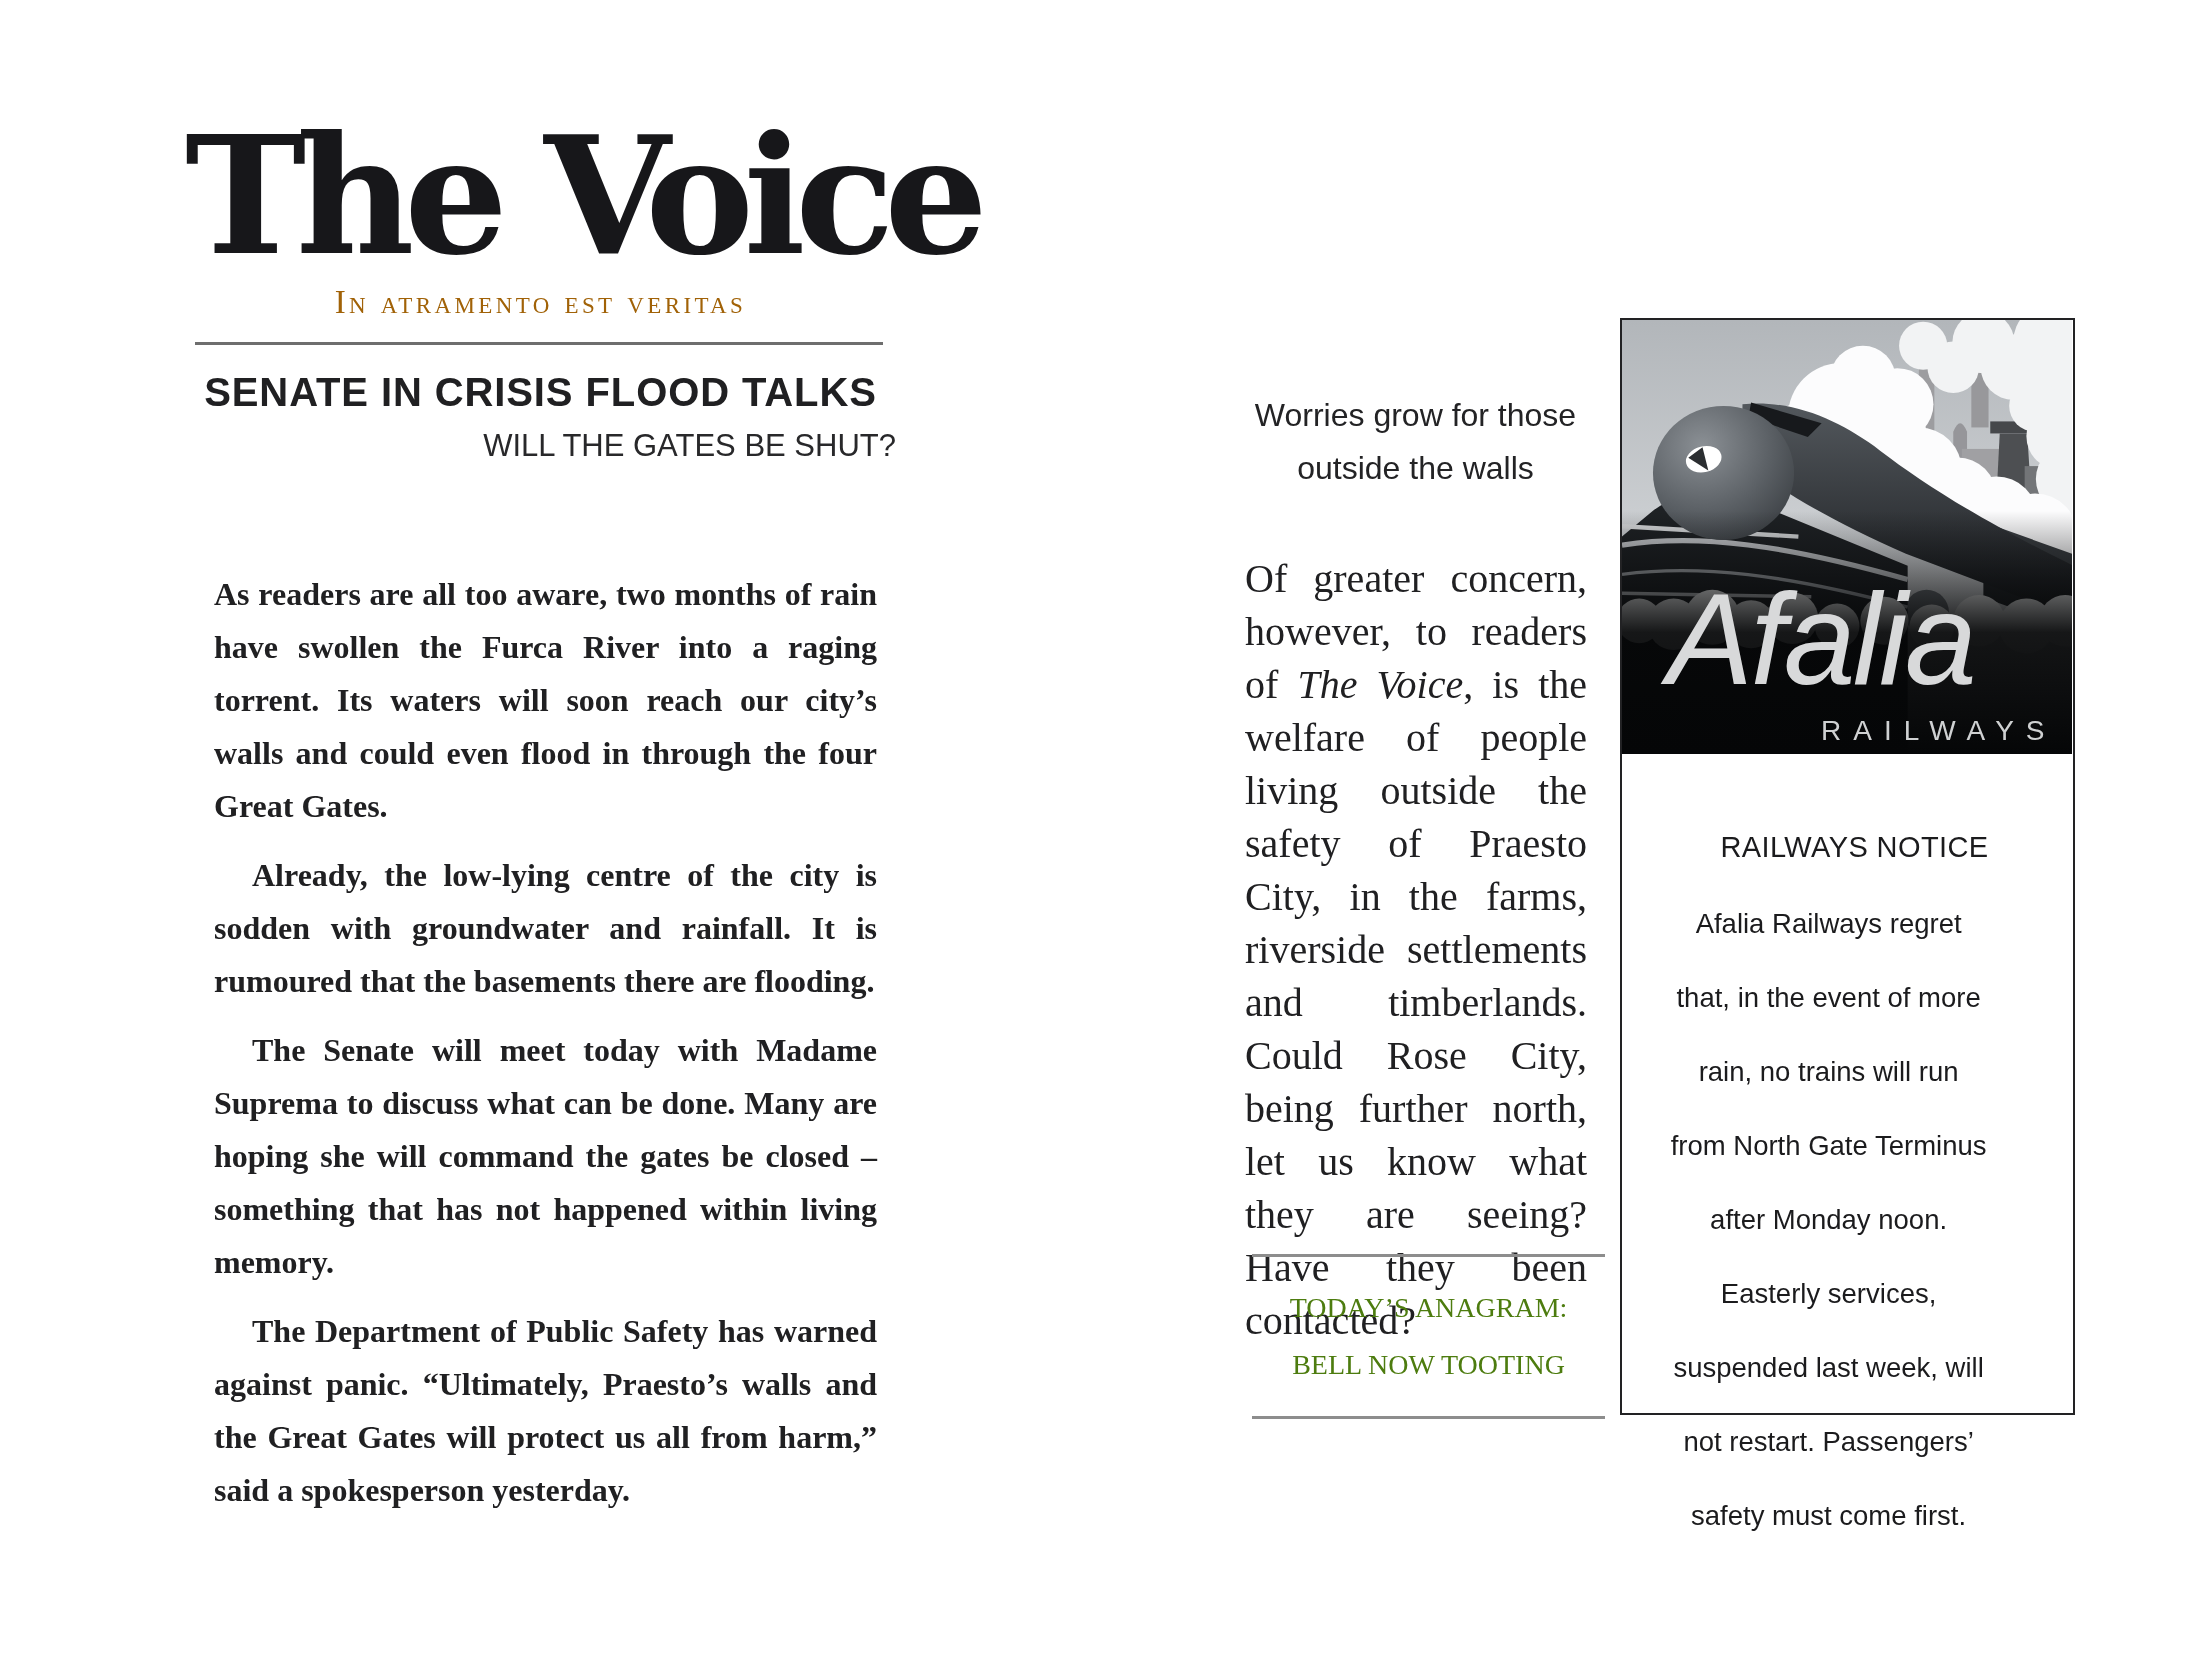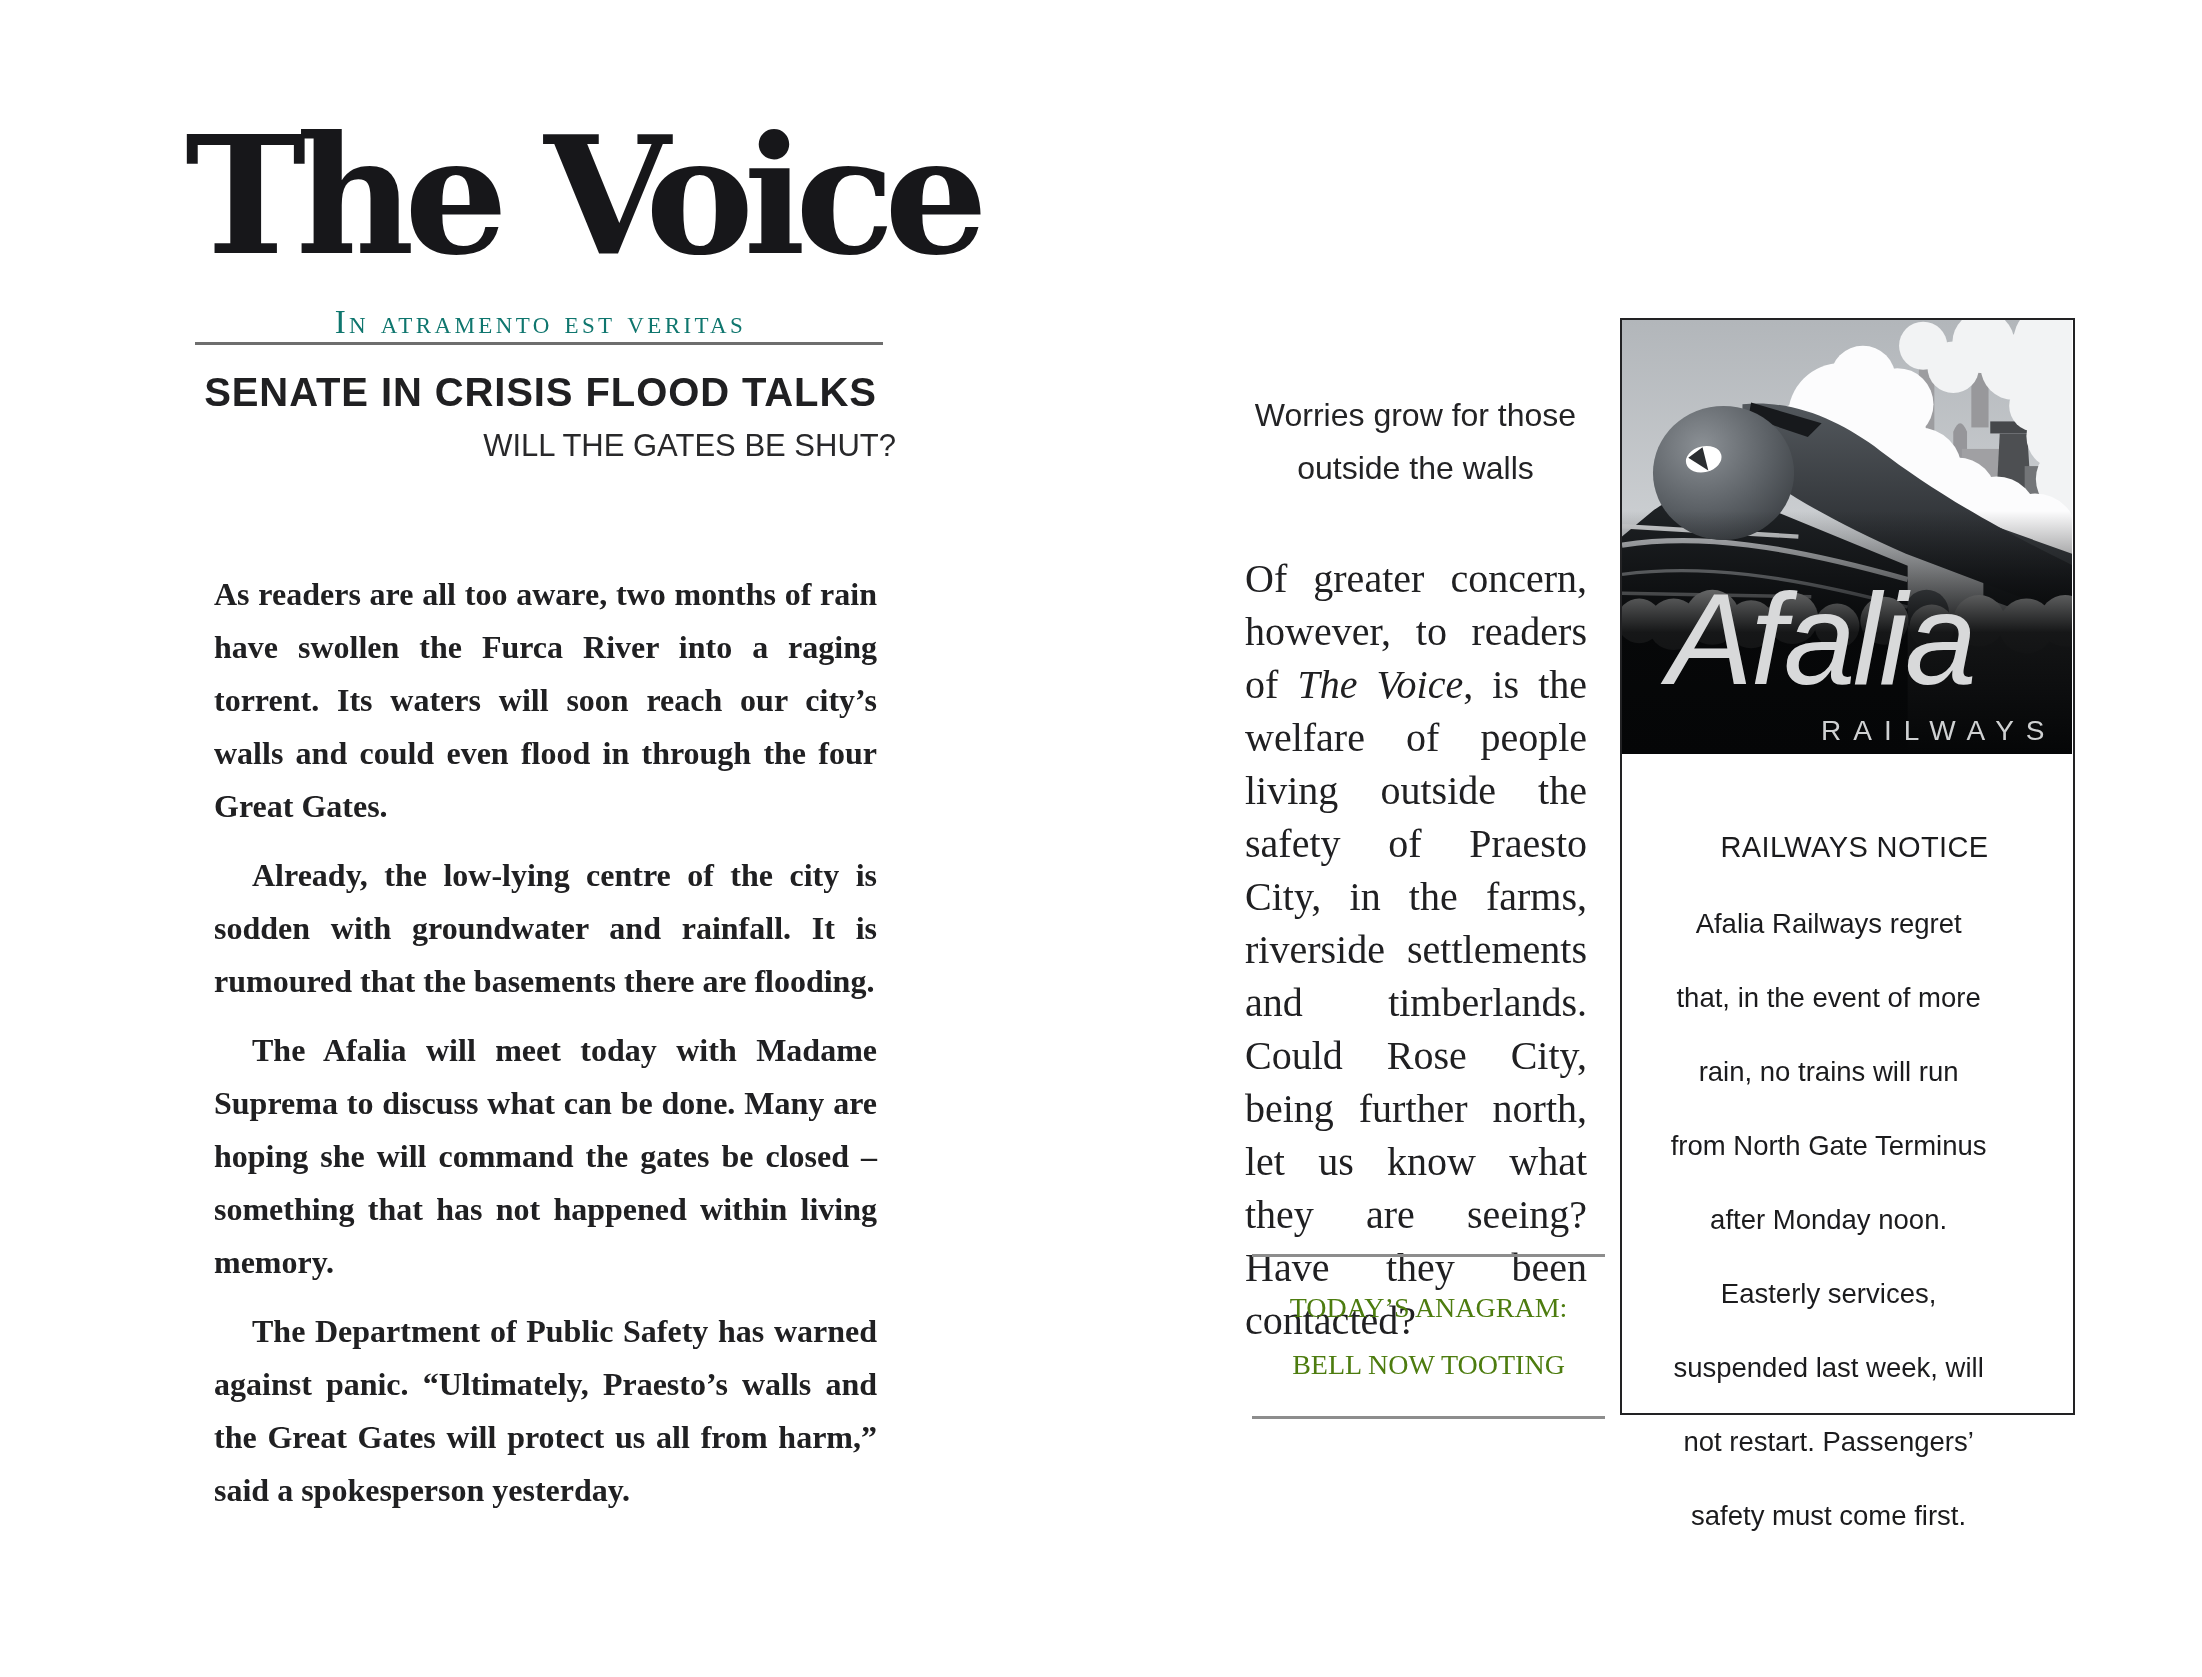--- a/index.html
+++ b/index.html
@@ -5,21 +5,21 @@
   html,body{margin:0;padding:0;background:#ffffff;}
   #page{position:relative;width:2203px;height:1678px;background:#ffffff;overflow:hidden;
         -webkit-font-smoothing:antialiased;}
 
   
   #masthead-title{position:absolute;left:185px;top:110px;width:711px;text-align:center;
     font-family:"DejaVu Serif",serif;font-weight:bold;font-size:163px;line-height:1.05;
     letter-spacing:-10.3px;color:#17171a;margin:0;white-space:nowrap;}
   #tagline{position:absolute;left:185px;top:284px;width:711px;text-align:center;
     font-family:"Liberation Serif",serif;font-size:33px;font-variant:small-caps;
-    letter-spacing:3.4px;color:#0f766e;margin-top:20px;}
+    letter-spacing:3.4px;color:#a16207;}
   #masthead-rule{position:absolute;left:195px;top:342px;width:688px;height:3.4px;background:#6e6e6e;}
 
   
   #headline{position:absolute;left:185px;top:370px;width:711px;text-align:center;margin:0;
     font-family:"Liberation Sans",sans-serif;font-weight:bold;font-size:40px;
     letter-spacing:0.9px;color:#202022;white-space:nowrap;}
   #subheadline{position:absolute;left:185px;top:428px;width:711px;text-align:right;margin:0;
     font-family:"Liberation Sans",sans-serif;font-weight:normal;font-size:31px;color:#28282a;}
   #article-body{position:absolute;left:198px;top:552px;width:695px;
     font-family:"Liberation Serif",serif;font-size:32px;line-height:53px;
@@ -63,21 +63,21 @@
 
   <h1 id="masthead-title">The Voice</h1>
   <div id="tagline">In atramento est veritas</div>
   <div id="masthead-rule"></div>
 
   <h2 id="headline">SENATE IN CRISIS FLOOD TALKS</h2>
   <h3 id="subheadline">WILL THE GATES BE SHUT?</h3>
   <div id="article-body">
     <p>As readers are all too aware, two months of rain have swollen the Furca River into a raging torrent. Its waters will soon reach our city’s walls and could even flood in through the four Great Gates.</p>
     <p>Already, the low-lying centre of the city is sodden with groundwater and rainfall. It is rumoured that the basements there are flooding.</p>
-    <p>The Afalia will meet today with Madame Suprema to discuss what can be done. Many are hoping she will command the gates be closed – something that has not happened within living memory.</p>
+    <p>The Senate will meet today with Madame Suprema to discuss what can be done. Many are hoping she will command the gates be closed – something that has not happened within living memory.</p>
     <p>The Department of Public Safety has warned against panic. “Ultimately, Praesto’s walls and the Great Gates will protect us all from harm,” said a spokesperson yesterday.</p>
   </div>
 
   <h3 id="col2-heading">Worries grow for those outside the walls</h3>
   <p id="col2-body"><span>Of greater concern, however, to readers of </span><em>The Voice</em><span>, is the welfare of people living outside the safety of Praesto City, in the farms, riverside settlements and timberlands. Could Rose City, being further north, let us know what they are seeing? Have they been contacted?</span></p>
 
   <div id="anagram">
     <div>TODAY’S ANAGRAM:</div>
     <div>BELL NOW TOOTING</div>
   </div>

